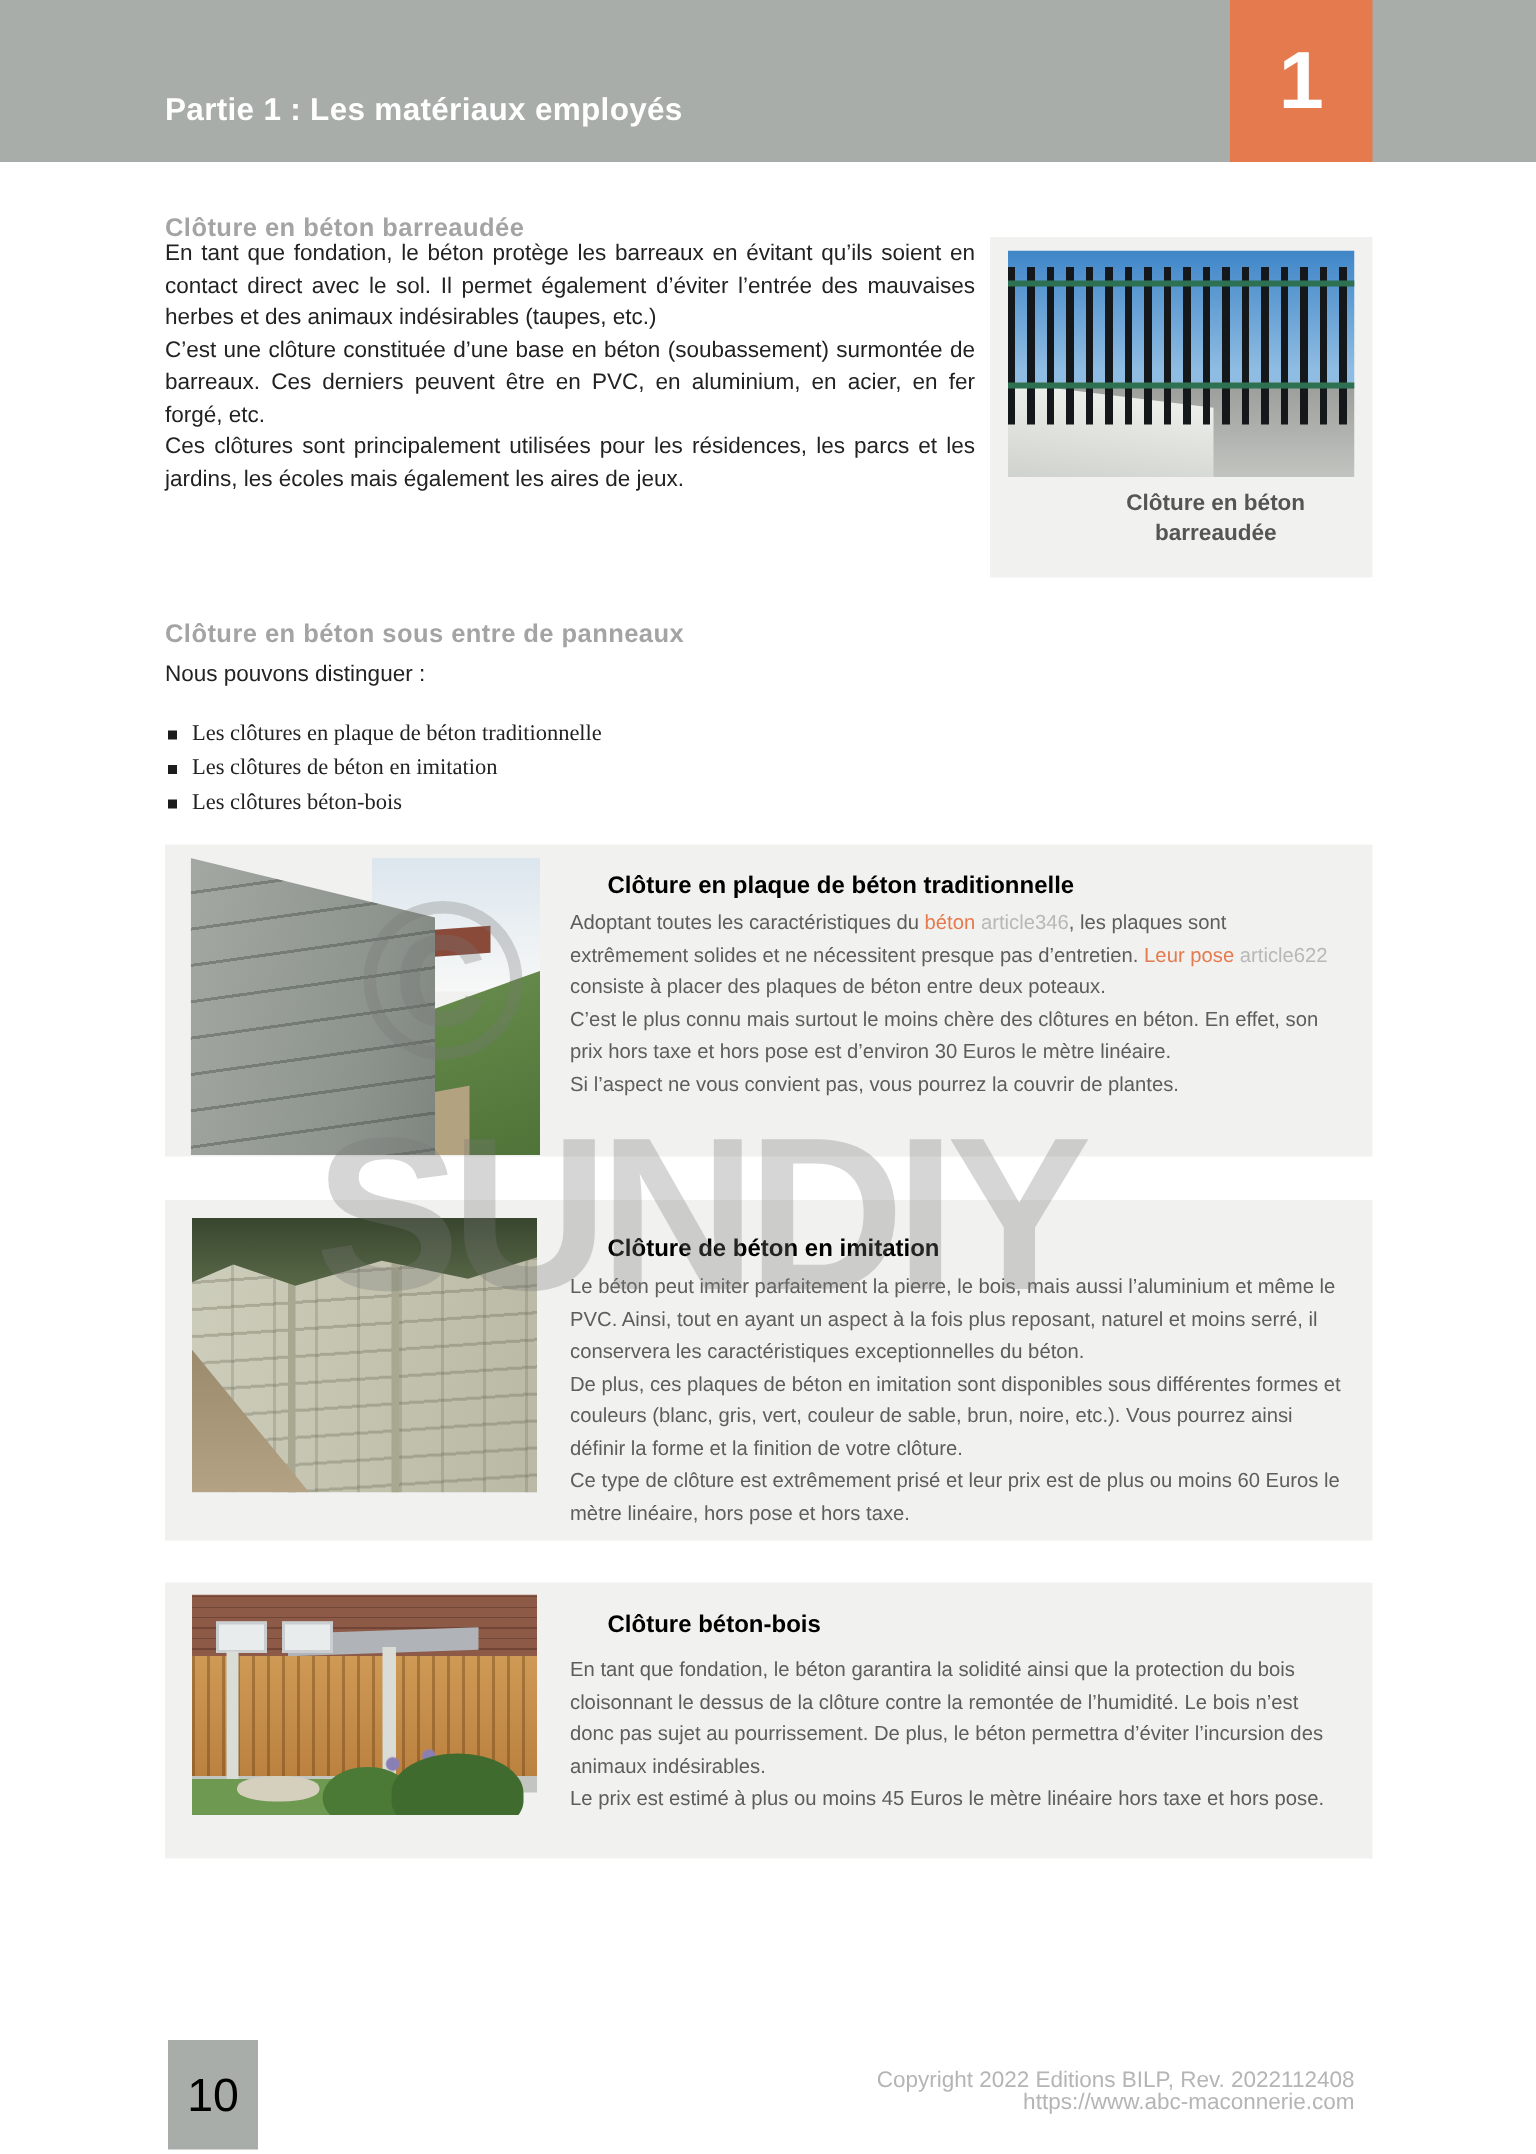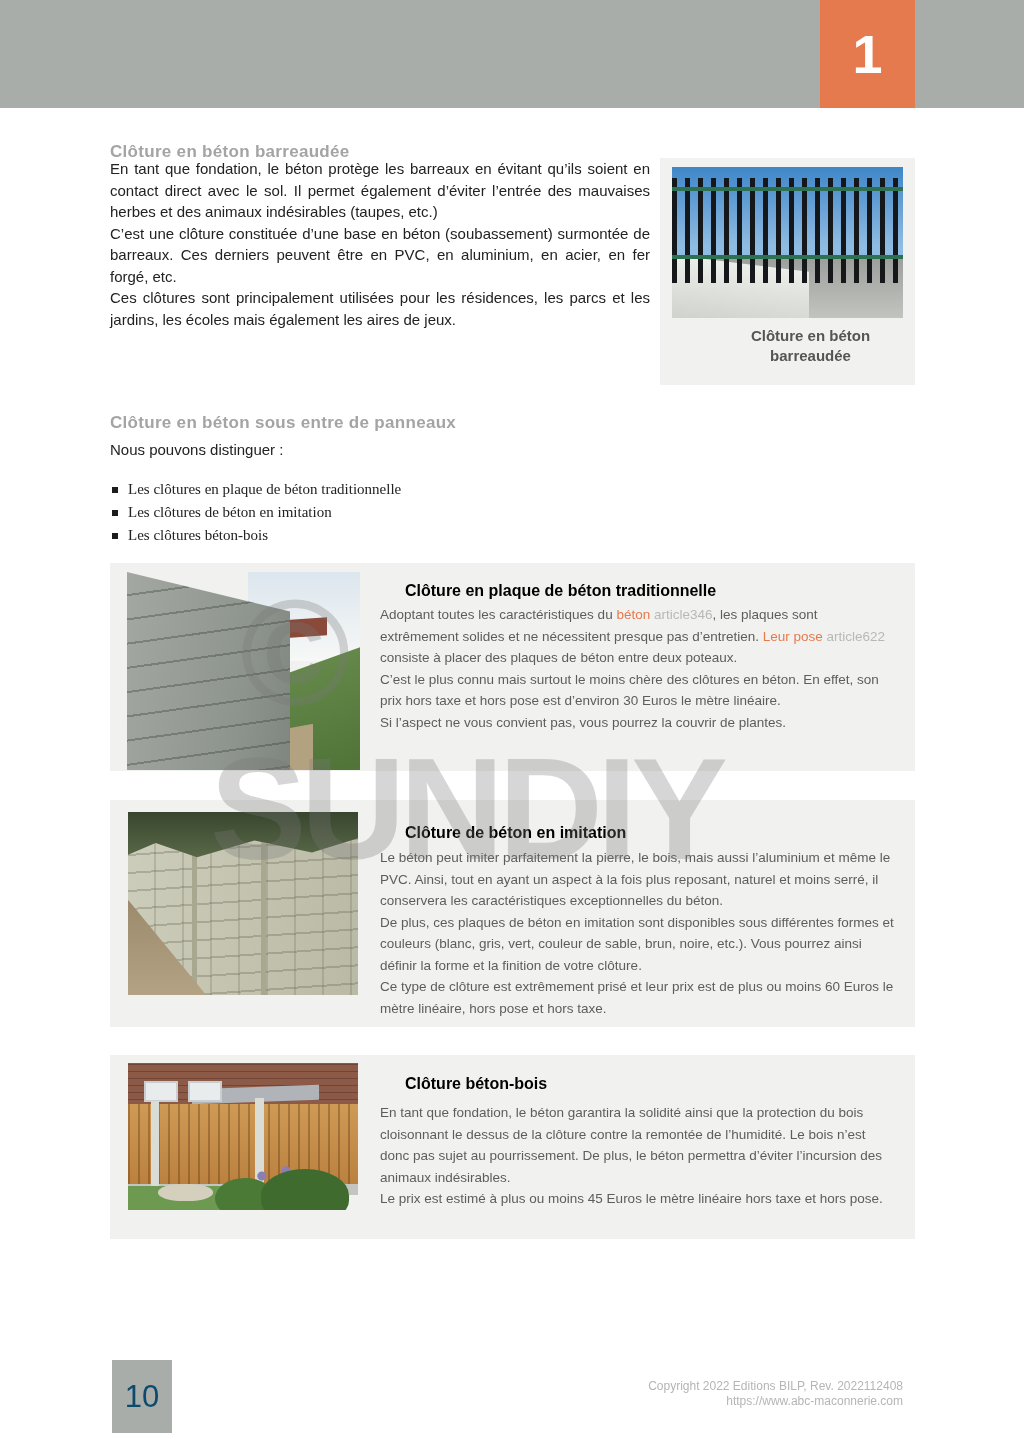--- a/index.html
+++ b/index.html
@@ -99,29 +99,30 @@
      radial-gradient(circle at 20% 50%,#8a7fb5 0 4px,rgba(0,0,0,0) 5px),
      radial-gradient(circle at 55% 30%,#8a7fb5 0 4px,rgba(0,0,0,0) 5px),
      radial-gradient(circle at 80% 60%,#9a8fc5 0 4px,rgba(0,0,0,0) 5px);}
   .pD-rock{position:absolute;left:13%;bottom:6%;width:24%;height:12%;background:#d5cfbe;border-radius:45%;}
   
   .watermark{position:absolute;left:0;top:0;width:1024px;height:1436px;pointer-events:none;z-index:6;}
   .wm-symbol{position:absolute;left:240px;top:578px;font-size:150px;line-height:1;font-weight:bold;color:rgba(120,120,120,0.30);}
   .wm-text{position:absolute;left:210px;top:737px;font-size:145px;line-height:1;font-weight:bold;letter-spacing:-6px;color:rgba(120,120,120,0.30);}
   
   .footer-pagebox{position:absolute;left:112px;top:1360px;width:60px;height:73px;background:#a8ada9;display:flex;align-items:center;justify-content:center;}
-  .footer-pagenum{color:#0c4a6e;font-size:31px;font-weight:normal;}
-  .footer-copy{position:absolute;left:500px;top:1379px;width:403px;text-align:right;font-size:12px;line-height:15px;color:#b5b5b5;}
+  .footer-pagenum{color:#000000;font-size:31px;font-weight:normal;}
+  .footer-copy{position:absolute;left:500px;top:1379px;width:403px;text-align:right;font-size:15px;line-height:15px;color:#b5b5b5;}
 </style>
 </head>
 <body>
 
 <div class="page">
 
   <div class="header-band">
+    <div class="header-title">Partie 1 : Les matériaux employés</div>
     <div class="chapter-box">
       <span class="chapter-num">1</span>
     </div>
   </div>
 
   <div class="sec-heading" style="top:142px;">Clôture en béton barreaudée</div>
 
   <div class="main-text">
     <p>En tant que fondation, le béton protège les barreaux en évitant qu’ils soient en contact direct avec le sol. Il permet également d’éviter l’entrée des mauvaises herbes et des animaux indésirables (taupes, etc.)</p>
     <p>C’est une clôture constituée d’une base en béton (soubassement) surmontée de barreaux. Ces derniers peuvent être en PVC, en aluminium, en acier, en fer forgé, etc.</p>

